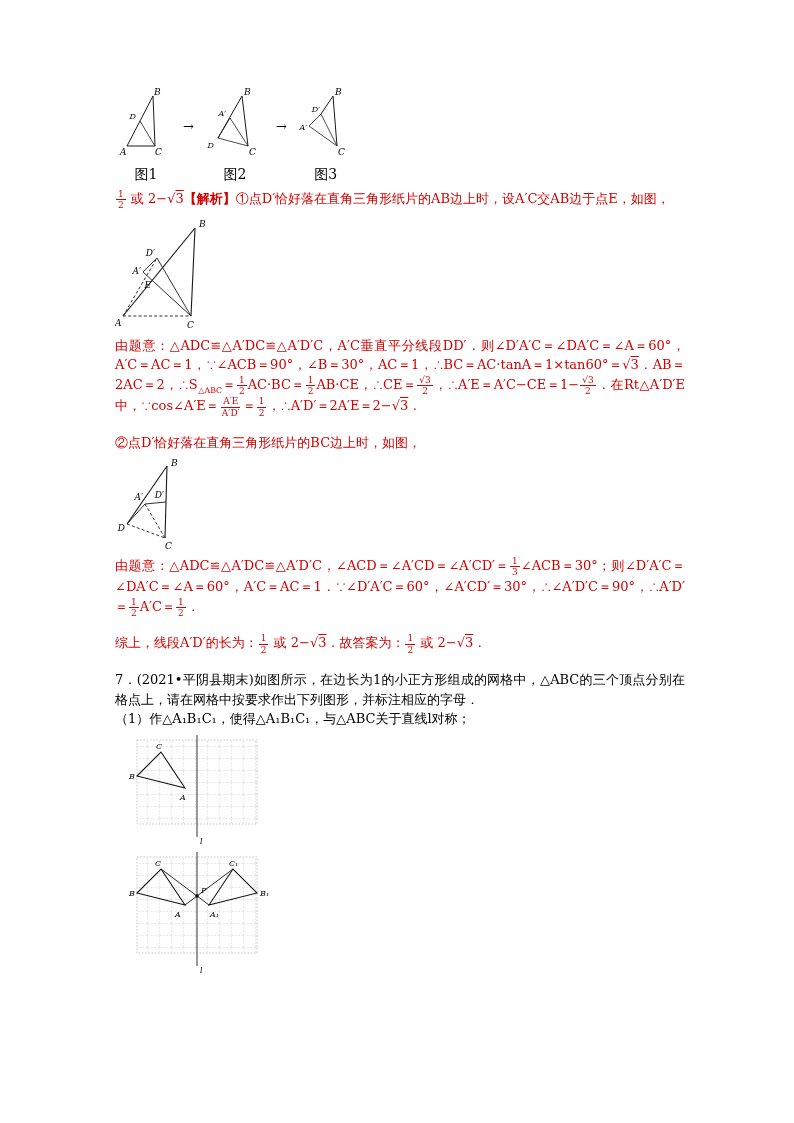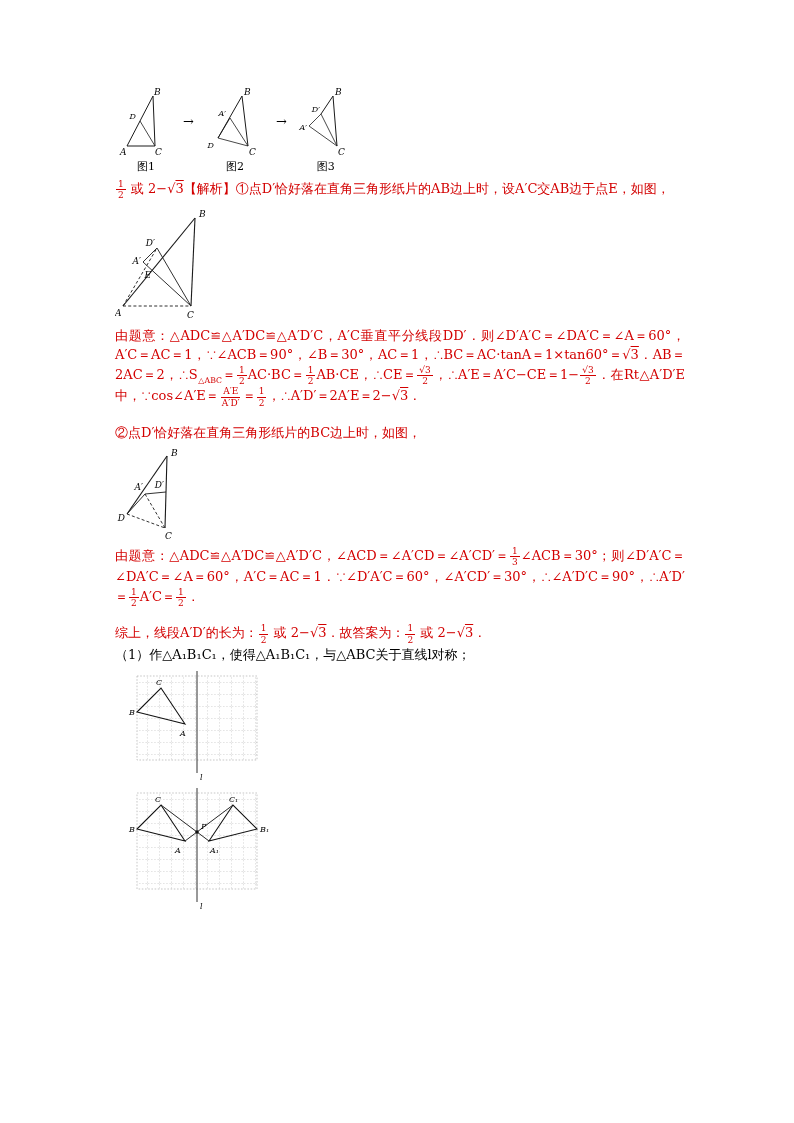--- a/index.html
+++ b/index.html
@@ -2,31 +2,31 @@
 <html style="--red: #d30000; --ink: #000000;"><head>
 <meta charset="utf-8">
 <style>
   :root{ --red:#d30000; --ink:#000000; }
   html,body{margin:0;padding:0;background:#ffffff;}
   .page{position:relative;width:794px;height:1123px;background:#fff;overflow:hidden;
         font-family:"DejaVu Serif","Liberation Serif",serif;color:var(--ink);}
   .content{position:absolute;left:115px;top:86px;width:570px;}
   p{margin:0;padding:0;font-size:13px;line-height:1.5;text-align:justify;}
   .red{color:var(--red);}
-  .bold{font-weight:normal;}
+  .bold{font-weight:bold;}
   sub{font-size:0.6em;}
   .frac{display:inline-flex;flex-direction:column;align-items:center;vertical-align:middle;
         font-size:9px;line-height:1.15;margin:0 1px;}
   .fn{display:block;padding:0 2px;border-bottom:1px solid currentColor;text-align:center;}
   .fd{display:block;padding:0 2px;text-align:center;}
   .sqrt .rad{text-decoration:overline;}
   .blank{color:var(--red);font-weight:bold;padding:0 11px;border-bottom:1px solid #000;}
   .figrow{display:flex;align-items:center;gap:8px;margin:0 0 5px 2px;}
   .figcell{display:flex;flex-direction:column;align-items:center;}
-  .figcap{font-size:11px;margin-top:1px;}
+  .figcap{font-size:14px;margin-top:8px;}
   .figarrow{font-size:13px;margin-bottom:18px;}
   svg{display:block;}
   .svgfig{margin:3px 0 4px 0;}
   .gridfig{margin:5px 0 4px 8px;}
   svg text{font-size:9px;font-style:italic;fill:#000;font-family:"DejaVu Serif","Liberation Serif",serif;}
   svg text.sm{font-size:8px;}
   .mt{margin-top:15px;}
 </style>
 </head>
 <body>
@@ -147,20 +147,21 @@
         </span>．</p>
 
     <p class="red mt">综上，线段A′D′的长为：<span class="frac">
           <span class="fn">1</span>
           <span class="fd">2</span>
         </span> 或 2−<span class="sqrt">√<span class="rad">3</span></span>．故答案为：<span class="frac">
           <span class="fn">1</span>
           <span class="fd">2</span>
         </span> 或 2−<span class="sqrt">√<span class="rad">3</span></span>．</p>
 
+    <p class="mt">7．(2021•平阴县期末)如图所示，在边长为1的小正方形组成的网格中，△ABC的三个顶点分别在格点上，请在网格中按要求作出下列图形，并标注相应的字母．</p>
     <p>（1）作△A₁B₁C₁，使得△A₁B₁C₁，与△ABC关于直线l对称；</p>
 
     <svg class="gridfig" width="150" height="112" viewBox="0 0 150 112">
       <defs>
         <pattern id="gp1" width="12" height="12" patternUnits="userSpaceOnUse">
           <path d="M12 0 H0 V12" fill="none" stroke="#b0b0b0" stroke-width="0.7" stroke-dasharray="1.6 1.6"></path>
         </pattern>
       </defs>
       <rect x="14" y="6" width="120" height="84" fill="url(#gp1)" stroke="#b0b0b0" stroke-width="0.7" stroke-dasharray="1.6 1.6"></rect>
       <line x1="74" y1="1" x2="74" y2="103" stroke="#333" stroke-width="1"></line>

